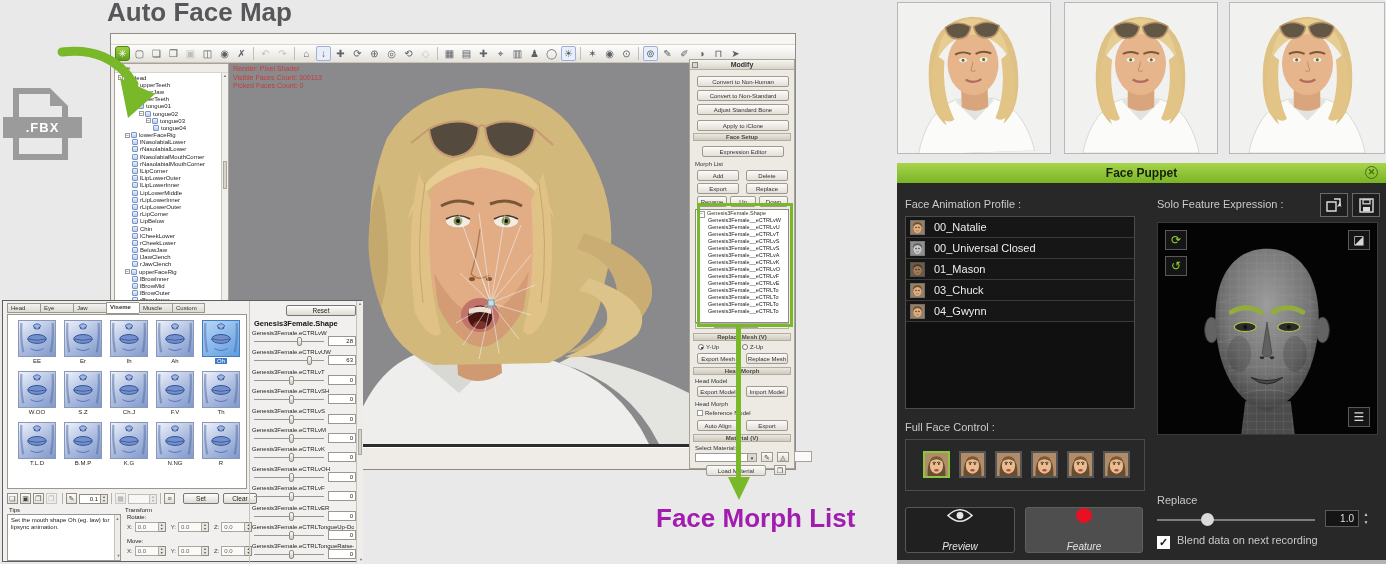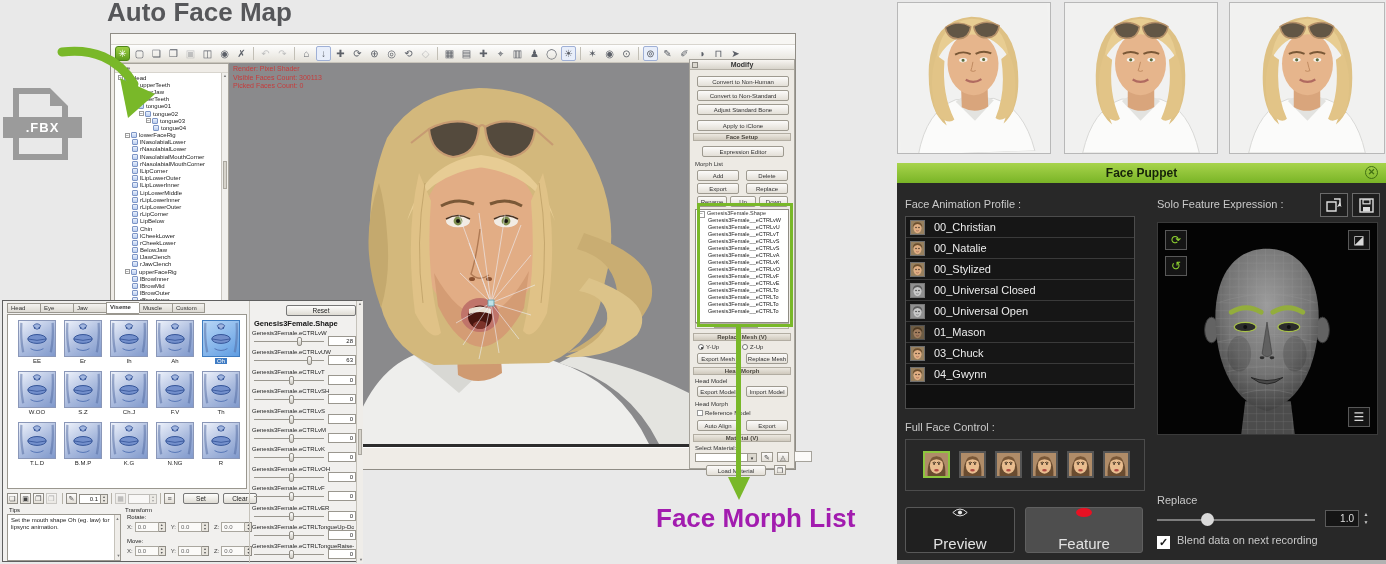--- a/index.html
+++ b/index.html
@@ -133,21 +133,21 @@
 .prow svg { width:15px; height:15px; border:1px solid #6f6f6f; flex:none; }
 .prow .plbl { margin-left:9px; font-size:11px; color:#ededed; }
 .prow.sel { background:#000; outline:1px solid #cfcfcf; outline-offset:-1px; }
 .prow.ic-gray svg { filter:grayscale(1) brightness(1.1); }
 .prow.ic-blue svg { filter:hue-rotate(165deg) saturate(.55) brightness(1.15); }
 .prow.ic-dark svg { filter:brightness(.72); }
 .ffcbox { position:absolute; left:8px; top:276px; width:240px; height:52px; border:1px solid #4c4c4c; display:flex; gap:9px; padding:11px 0 0 17px; }
 .ffc { width:27px; height:27px; border:2px solid #555; background:#1a1a1a; flex:none; }
 .ffc.sel { border-color:#8cc63e; }
 .ffc svg { width:23px; height:23px; }
-.pbtn { position:absolute; top:344px; height:46px; background:#202020; border:1px solid #585858; border-radius:3px; color:#e2e2e2; font-size:15px; display:flex; flex-direction:column; align-items:center; justify-content:center; gap:18px; }
+.pbtn { position:absolute; top:344px; height:46px; background:#202020; border:1px solid #585858; border-radius:3px; color:#e2e2e2; font-size:10px; display:flex; flex-direction:column; align-items:center; justify-content:center; gap:18px;font-style:italic; }
 .pbtn.rec { background:#4e4e4e; border-color:#606060; }
 .recdot { width:16px; height:16px; border-radius:50%; background:#e81123; }
 .solo-btn { position:absolute; top:30px; width:28px; height:24px; border:1px solid #6a6a6a; background:#1e1e1e; display:flex; align-items:center; justify-content:center; }
 .wirebox { position:absolute; left:260px; top:59px; width:221px; height:213px; background:#000; border:1px solid #3a3a3a; }
 .ov-icon { position:absolute; width:22px; height:20px; border:1px solid #585858; background:rgba(25,25,25,.85); color:#8ed130; font-size:12px; text-align:center; line-height:19px; }
 .ov-icon.white { color:#d8d8d8; }
 .strength-track { position:absolute; left:260px; top:356px; width:158px; height:2px; background:#7d7d7d; }
 .strength-thumb { position:absolute; left:44px; top:-6px; width:13px; height:13px; border-radius:50%; background:#d9d9d9; }
 .strval { position:absolute; left:428px; top:347px; width:34px; height:17px; background:#151515; border:1px solid #5a5a5a; color:#ddd; font-size:10px; text-align:right; line-height:16px; padding-right:4px; }
 .strspin { position:absolute; left:464px; top:347px; width:10px; height:17px; font-size:5px; color:#c9c9c9; text-align:center; line-height:8px; }
@@ -1008,49 +1008,31 @@
       </svg>
   </div>
 
   <div class="puppet">
     <div class="ptitle">Face Puppet</div>
     <div class="pclose">✕</div>
 
     <div class="plab" style="left:8px;top:35px">Face Animation Profile :</div>
     <div class="plist">
 
-    <div class="prow ic-tan">
-        <svg viewBox="0 0 15 15">
-            <use href="#sym-minface"></use>
-          </svg>
-        <span class="plbl">00_Christian</span>
-      </div>
         <div class="prow ic-tan">
         <svg viewBox="0 0 15 15">
             <use href="#sym-minface"></use>
           </svg>
         <span class="plbl">00_Natalie</span>
       </div>
-        <div class="prow ic-tan">
-        <svg viewBox="0 0 15 15">
-            <use href="#sym-minface"></use>
-          </svg>
-        <span class="plbl">00_Stylized</span>
-      </div>
         <div class="prow ic-gray">
         <svg viewBox="0 0 15 15">
             <use href="#sym-minface"></use>
           </svg>
         <span class="plbl">00_Universal Closed</span>
-      </div>
-        <div class="prow ic-gray">
-        <svg viewBox="0 0 15 15">
-            <use href="#sym-minface"></use>
-          </svg>
-        <span class="plbl">00_Universal Open</span>
       </div>
         <div class="prow ic-dark">
         <svg viewBox="0 0 15 15">
             <use href="#sym-minface"></use>
           </svg>
         <span class="plbl">01_Mason</span>
       </div>
         <div class="prow ic-tan">
         <svg viewBox="0 0 15 15">
             <use href="#sym-minface"></use>

